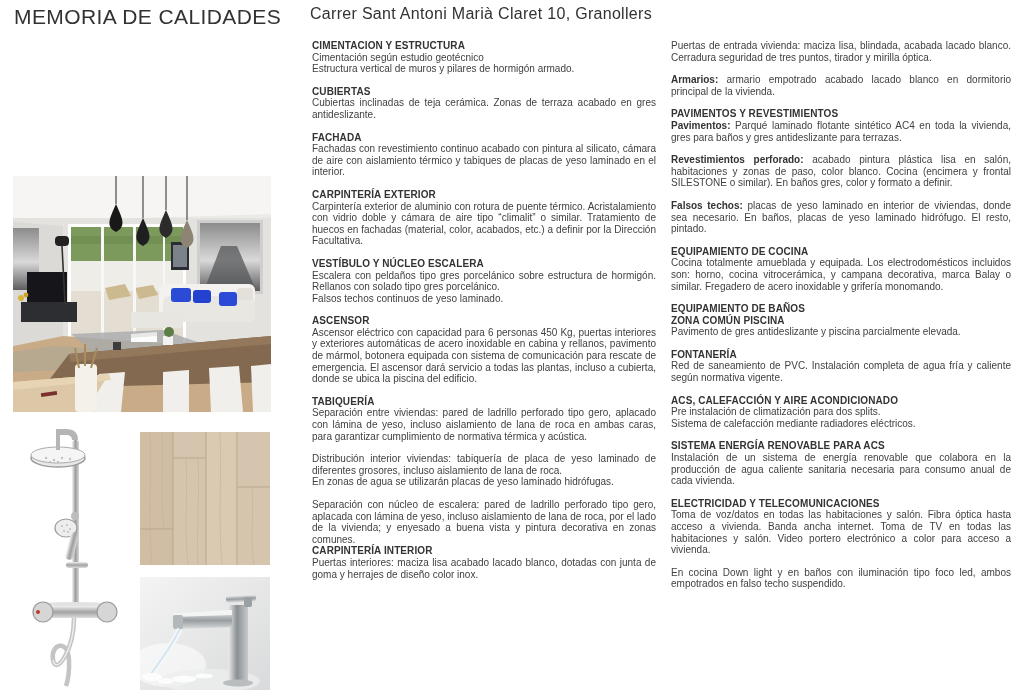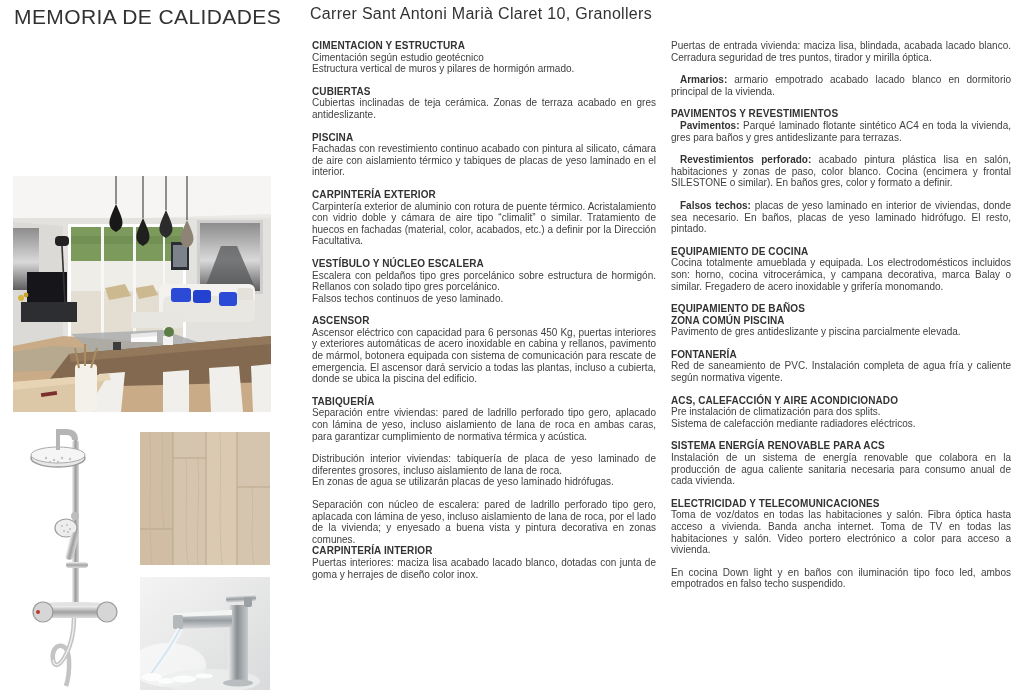--- a/index.html
+++ b/index.html
@@ -21,21 +21,21 @@
   }
   #col-middle{left:312px;width:344px;}
   #col-right{left:671px;width:340px;}
   .section h3{
     font-size:10px;line-height:11.6px;margin:0;padding:0;
     font-weight:700;color:#333;text-align:left;letter-spacing:.1px;
   }
   .section .para{
     margin:0 0 11px 0;white-space:pre-line;
   }
-  .section .para b{font-weight:700;color:#333;margin-left:9px;}
+  .section .para b{font-weight:700;color:#333;}
   .section.tight{margin-top:-11px;}
   figure{margin:0;padding:0;position:absolute;}
   #fig-living{left:13px;top:176px;width:258px;height:236px;}
   #fig-shower{left:10px;top:424px;width:126px;height:266px;}
   #fig-wood{left:140px;top:432px;width:130px;height:133px;}
   #fig-faucet{left:140px;top:577px;width:130px;height:113px;}
   figure svg{display:block;width:100%;height:100%;}
 </style>
 </head>
 <body>
@@ -267,21 +267,21 @@
     <div class="section">
       <h3>CIMENTACION Y ESTRUCTURA</h3>
       <p class="para">Cimentación según estudio geotécnico
 Estructura vertical de muros y pilares de hormigón armado.</p>
     </div>
     <div class="section">
       <h3>CUBIERTAS</h3>
       <p class="para">Cubiertas inclinadas de teja cerámica. Zonas de terraza acabado en gres antideslizante.</p>
     </div>
     <div class="section">
-      <h3>PISCINA</h3>
+      <h3>FACHADA</h3>
       <p class="para">Fachadas con revestimiento continuo acabado con pintura al silicato, cámara de aire con aislamiento térmico  y tabiques de placas de yeso laminado en el interior.</p>
     </div>
     <div class="section">
       <h3>CARPINTERÍA EXTERIOR</h3>
       <p class="para">Carpintería exterior de aluminio con rotura de puente térmico. Acristalamiento con vidrio doble y cámara de aire tipo “climalit” o similar. Tratamiento de huecos en fachadas (material, color, acabados, etc.) a definir por la Dirección Facultativa.</p>
     </div>
     <div class="section">
       <h3>VESTÍBULO  Y NÚCLEO ESCALERA</h3>
       <p class="para">Escalera  con peldaños tipo gres porcelánico sobre estructura de hormigón. Rellanos con solado tipo gres porcelánico.
 Falsos techos continuos de yeso laminado.</p>

